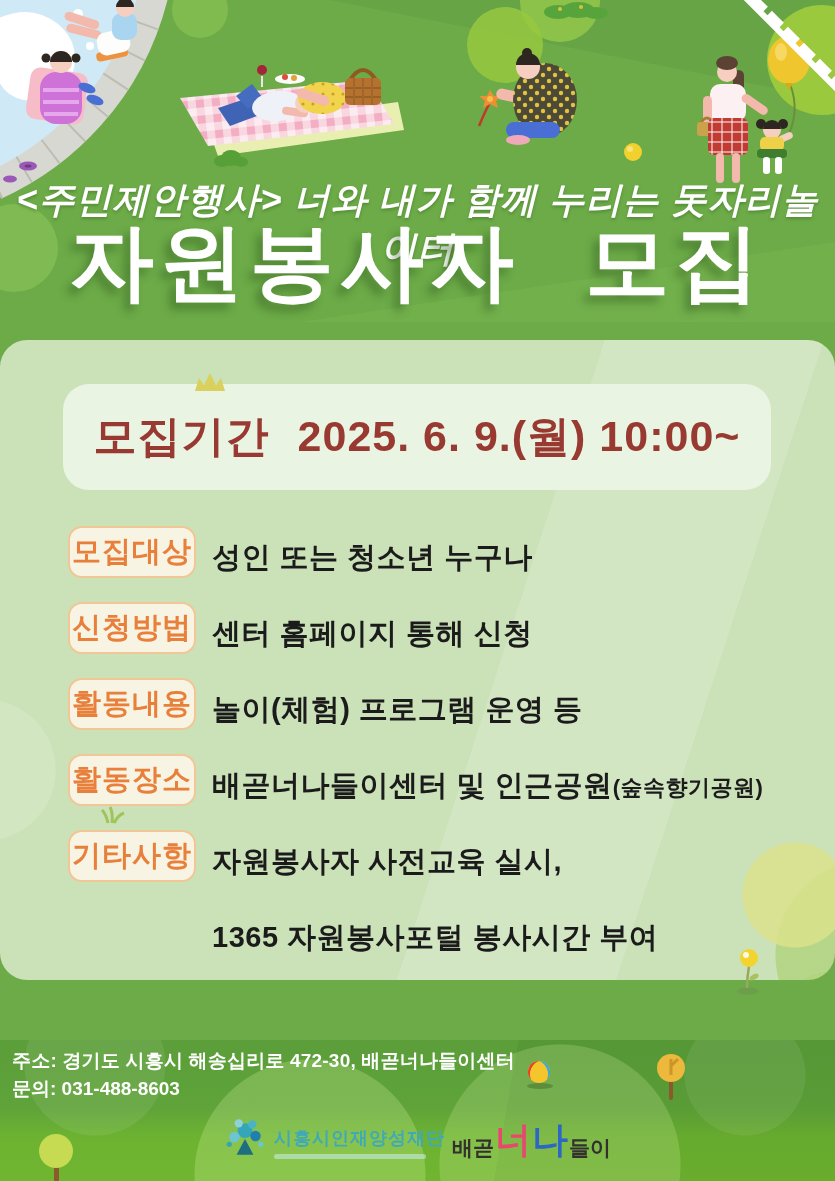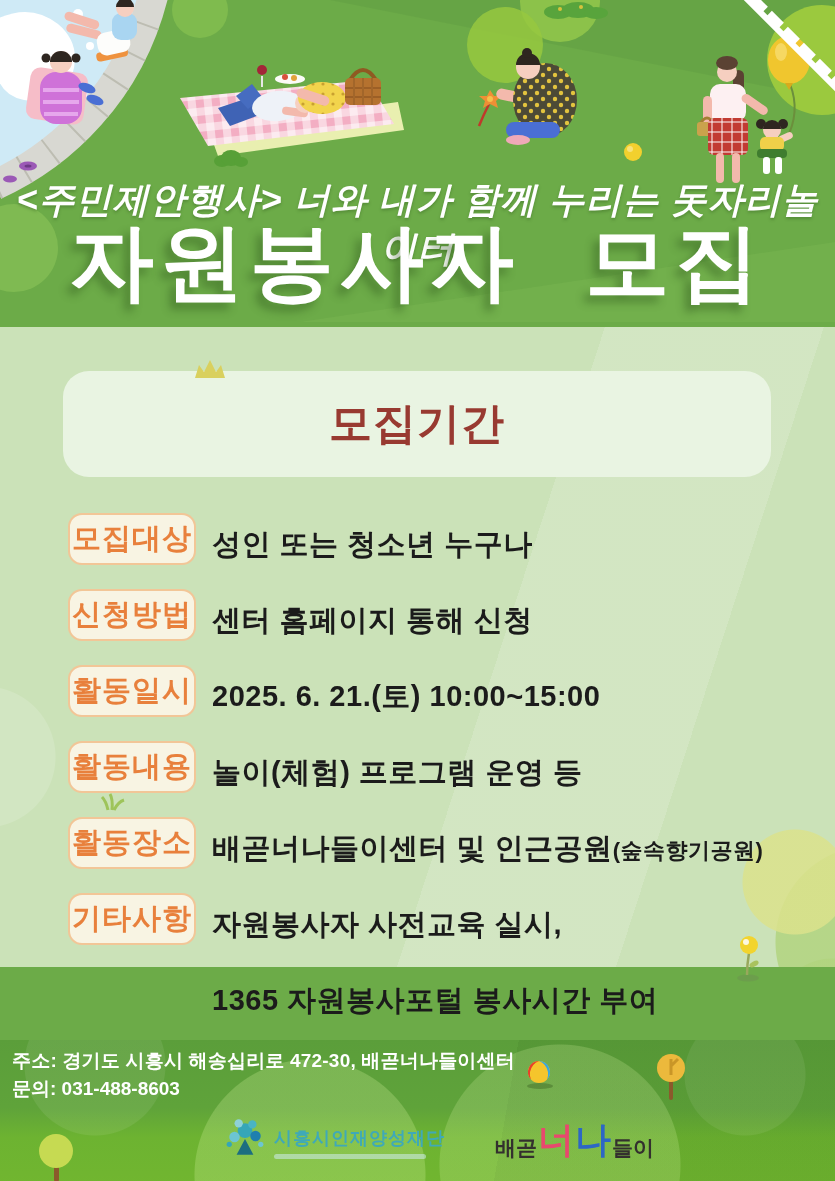--- a/index.html
+++ b/index.html
@@ -14,28 +14,29 @@
     color:#ffffff;font-size:36px;font-weight:800;font-style:italic;
     letter-spacing:1px;text-shadow:0 2px 3px rgba(44,84,26,.35);
   }
   .title{
     position:absolute;top:206px;left:0;width:835px;margin:0;text-align:center;
     color:#ffffff;font-size:84px;font-weight:800;letter-spacing:6px;word-spacing:36px;
     text-shadow:-6px 7px 9px rgba(44,84,26,.45);
   }
   
   .content{
-    position:absolute;top:327px;left:0;width:835px;height:640px;
+    position:absolute;top:340px;left:0;width:835px;height:640px;
     background-color:#cbe2b8;
     background-image:
       radial-gradient(circle at 795px 555px, rgba(219,226,140,.85) 0 52px, rgba(219,226,140,0) 53px),
       radial-gradient(circle at 872px 615px, rgba(176,211,124,.8) 0 96px, rgba(176,211,124,0) 97px),
       radial-gradient(circle at 832px 688px, rgba(180,213,129,.75) 0 56px, rgba(180,213,129,0) 57px),
       radial-gradient(circle at -15px 430px, rgba(255,255,255,.14) 0 70px, rgba(255,255,255,0) 71px),
       linear-gradient(108deg, rgba(255,255,255,0) 58%, rgba(255,255,255,.15) 58%, rgba(255,255,255,.15) 79%, rgba(255,255,255,0) 79%);
+    border-radius: 27px;
   }
   .period-box{
     position:absolute;left:63px;top:44px;width:708px;height:106px;
     background:#e9f4e2;border-radius:26px;
     display:flex;align-items:center;justify-content:center;gap:28px;
   }
   .period-label,.period-value{color:#983a31;font-weight:800;font-size:43px;letter-spacing:1px;white-space:nowrap;}
   .crown{position:absolute;left:130px;top:-12px;}
   .info-list{position:absolute;left:68px;top:186px;display:flex;flex-direction:column;gap:24px;}
   .info-row{display:flex;align-items:flex-end;height:52px;}
@@ -63,21 +64,21 @@
     color:#ffffff;
   }
   .footer-address{position:absolute;left:12px;top:8px;font-size:19px;font-weight:600;letter-spacing:.2px;}
   .footer-contact{position:absolute;left:12px;top:36px;font-size:19px;font-weight:600;}
   .ball{position:absolute;left:522px;top:18px;}
   .tree-right{position:absolute;left:652px;top:12px;}
   .tree-left{position:absolute;left:26px;top:94px;}
   .foundation-logo{position:absolute;left:224px;top:76px;display:flex;align-items:flex-start;gap:8px;}
   .foundation-text{color:#3fa9b8;font-size:18px;font-weight:800;letter-spacing:1px;margin-top:10px;}
   .foundation-sub{width:152px;height:5px;border-radius:3px;background:rgba(208,236,240,.55);margin-top:4px;}
-  .center-logo{position:absolute;left:452px;top:82px;display:flex;align-items:flex-end;gap:1px;margin-left:43px;}
+  .center-logo{position:absolute;left:452px;top:82px;display:flex;align-items:flex-end;gap:1px;}
   .center-logo .lp{font-weight:800;line-height:1;}
   .center-logo .sm{font-size:21px;}
   .center-logo .lg{font-size:36px;}
   .bottom-strip{position:absolute;left:0;bottom:0;width:835px;height:8px;background:#3e7c19;}
 </style>
 </head>
 <body>
 
 <div class="poster">
 
@@ -245,34 +246,31 @@
   <div class="subtitle">&lt;주민제안행사&gt; 너와 내가 함께 누리는 돗자리놀이터</div>
   <h1 class="title">자원봉사자 모집</h1>
 
   <div class="content">
 
     <div class="period-box">
       <svg class="crown" width="34" height="20" viewBox="0 0 34 20">
         <path d="M2 19 L6 6 L11 13 L17 1 L23 13 L28 6 L32 19 Z" fill="#d9d05e"></path>
       </svg>
       <span class="period-label">모집기간</span>
+      <span class="period-value">2025. 6. 9.(월) 10:00~</span>
     </div>
 
     <div class="info-list">
       <div class="info-row">
         <div class="info-label">모집대상</div>
         <div class="info-value">성인 또는 청소년 누구나</div>
       </div>
       <div class="info-row">
         <div class="info-label">신청방법</div>
         <div class="info-value">센터 홈페이지 통해 신청</div>
-      </div>
-      <div class="info-row">
-        <div class="info-label">활동일시</div>
-        <div class="info-value">2025. 6. 21.(토) 10:00~15:00</div>
       </div>
       <div class="info-row">
         <div class="info-label">활동내용</div>
         <div class="info-value">놀이(체험) 프로그램 운영 등</div>
       </div>
       <div class="info-row">
         <div class="info-label">활동장소</div>
         <div class="info-value"><span>배곧너나들이센터 및 인근공원</span><span class="small">(숲속향기공원)</span></div>
       </div>
       <div class="info-row">

